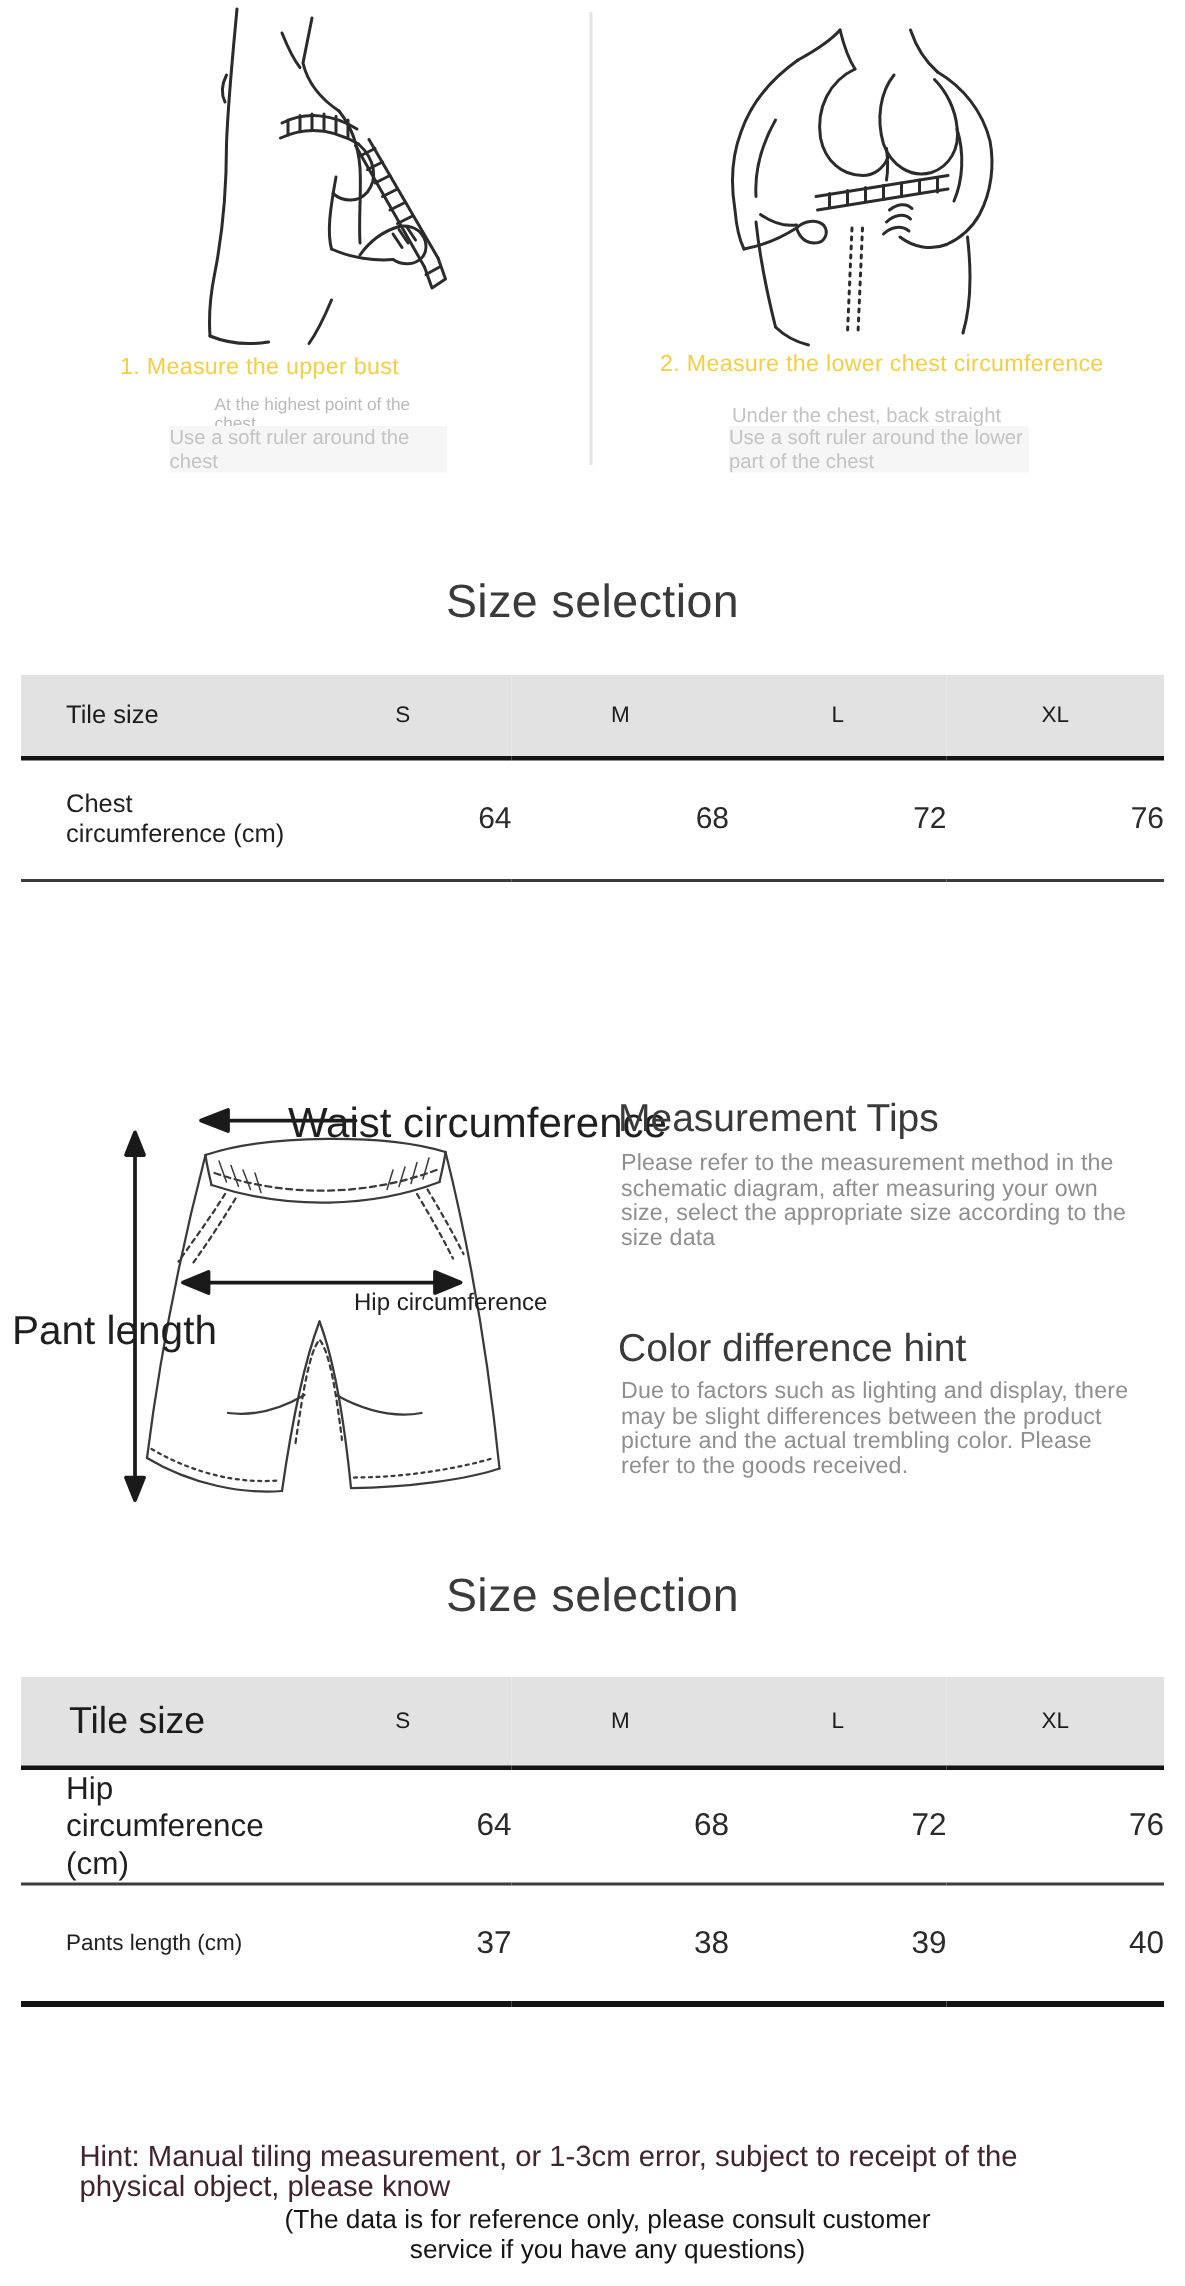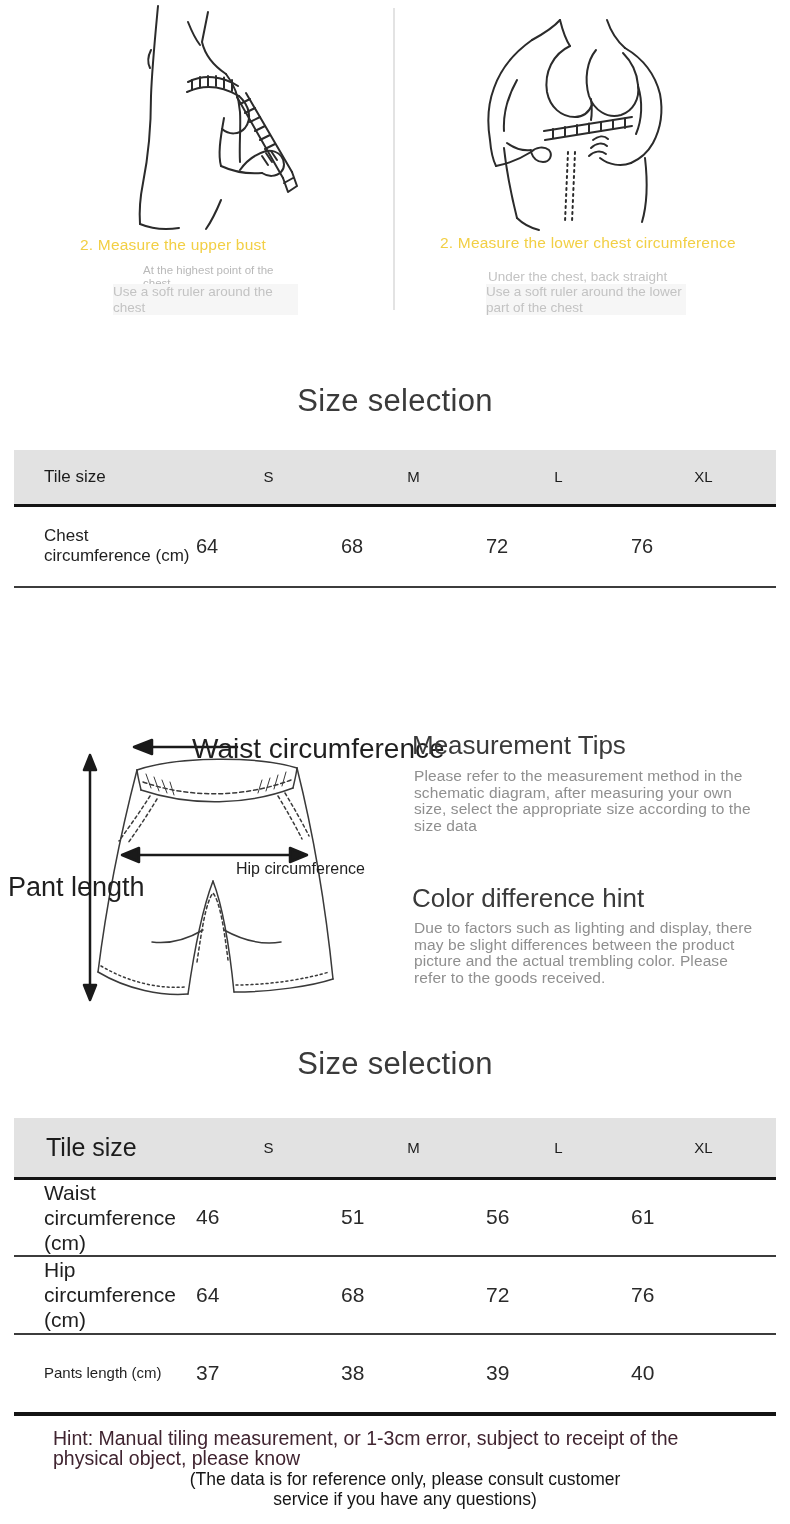--- a/index.html
+++ b/index.html
@@ -30,21 +30,21 @@
                      table-layout:fixed; color:#222; }
   .t1 { top:450px; }
   .t2 { top:1118px; }
   table.size-table col.c-label { width:182px; }
   thead th { background:#e2e2e2; font-weight:400; font-size:15px; color:#1c1c1c; text-align:center; }
   .t1 thead tr { height:55px; }
   .t2 thead tr { height:60px; }
   thead tr { border-bottom:3px solid #141414; }
   th.lbl { text-align:left; padding-left:30px; font-size:17px; }
   .t2 th.lbl { font-size:25px; padding-left:32px; }
-  tbody td { text-align:left; font-size:20px; color:#2a2a2a; font-weight:400; }
+  tbody td { text-align:right; font-size:20px; color:#2a2a2a; font-weight:400; }
   .t2 tbody td { font-size:21px; }
   tbody tr { border-bottom:2px solid #3c3c3c; }
   td.lbl { text-align:left; padding-left:30px; font-size:17px; line-height:1.2; color:#1f1f1f; }
   .t1 tbody tr.r-chest { height:82px; }
   .t1 tbody tr.r-hem { height:76px; }
   .t1 td.hem-lbl { font-size:24px; }
   .t2 tbody tr.r-waist, .t2 tbody tr.r-hip { height:77px; }
   .t2 tbody tr.r-pants { height:80px; }
   .t2 tbody tr.r-pants { border-bottom:4px solid #141414; }
   .t2 td.pants-lbl { font-size:15px; }
@@ -122,21 +122,21 @@
       <path d="M149,131 L237,117 M150,140 L237,126"></path>
       <path d="M158,129 L158,138 M170,127 L170,136 M182,125 L182,134 M194,123.5 L194,133 M206,122 L206,131 M218,120 L218,129 M230,118.5 L230,128"></path>
       <path d="M196,148 C201,143 208,142 212,146 M194,156 C199,151 206,150 211,154 M198,140 C203,136 209,135 213,139"></path>
       <path d="M109,148 C112,176 117,198 122,218"></path>
       <path d="M250,158 C253,184 252,205 247,222"></path>
       <path d="M173,152 L170,222" stroke-dasharray="2,4"></path>
       <path d="M180,152 L177,222" stroke-dasharray="2,4"></path>
       <path d="M122,218 C128,224 136,228 144,230"></path>
     </svg>
 
-    <div class="cap cap-left">2. Measure the upper bust</div>
+    <div class="cap cap-left">1. Measure the upper bust</div>
     <div class="cap cap-right">2. Measure the lower chest circumference</div>
 
     <div class="sub sub-left-1">At the highest point of the chest</div>
     <div class="sub sub-left-2">Use a soft ruler around the chest</div>
     <div class="sub sub-right-1">Under the chest, back straight</div>
     <div class="sub sub-right-2">Use a soft ruler around the lower part of the chest</div>
   </div>
 
   <div class="size-title title-1">Size selection</div>
 
@@ -234,27 +234,20 @@
     <thead>
       <tr>
         <th class="lbl">Tile size</th>
         <th>S</th>
         <th>M</th>
         <th>L</th>
         <th>XL</th>
       </tr>
     </thead>
     <tbody>
-      <tr class="r-waist">
-        <td class="lbl">Waist circumference (cm)</td>
-        <td>46</td>
-        <td>51</td>
-        <td>56</td>
-        <td>61</td>
-      </tr>
       <tr class="r-hip">
         <td class="lbl">Hip circumference (cm)</td>
         <td>64</td>
         <td>68</td>
         <td>72</td>
         <td>76</td>
       </tr>
       <tr class="r-pants">
         <td class="lbl pants-lbl">Pants length (cm)</td>
         <td>37</td>

